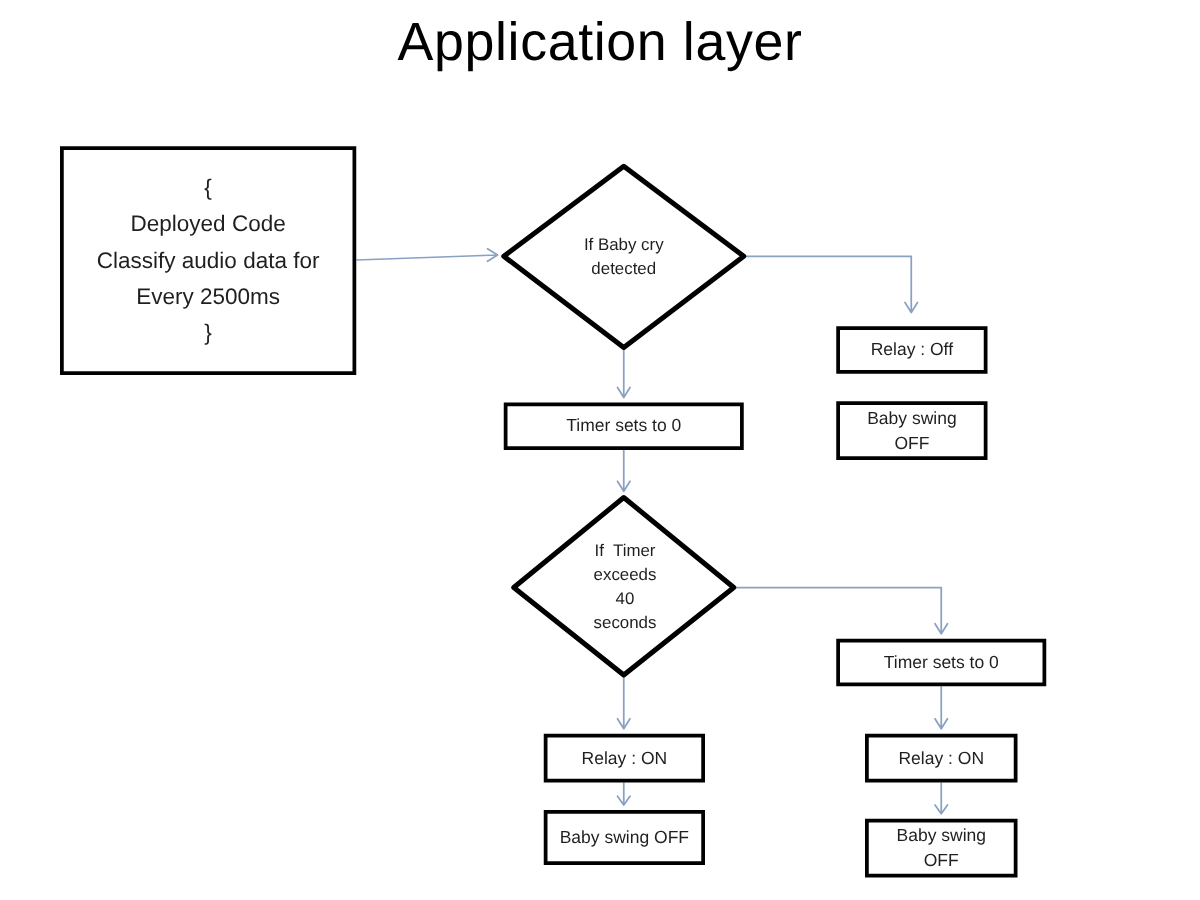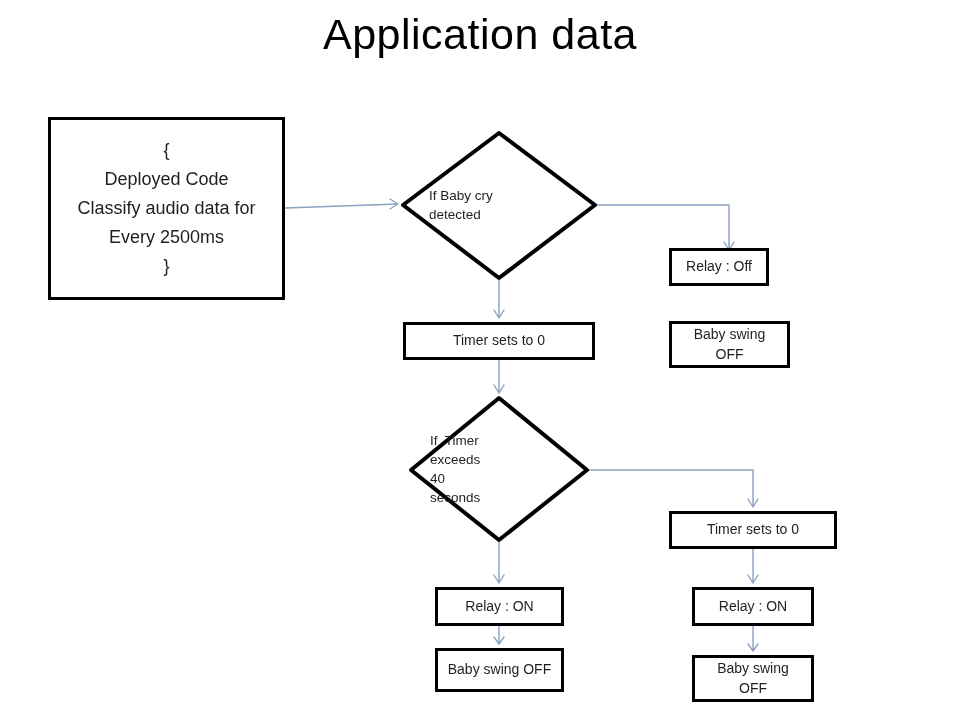--- a/index.html
+++ b/index.html
@@ -42,34 +42,34 @@
     line-height: 1.38;
     color: #1f1f1f;
   }
   .box.big {
     border-width: 3px;
     font-size: 18px;
     line-height: 1.62;
   }
   .diamond-label {
     position: absolute;
-    text-align: left;
+    text-align: center;
     white-space: pre-wrap;
     font-size: 13.5px;
     line-height: 1.4;
     color: #1f1f1f;
     pointer-events: none;
   }
 </style>
 </head>
 <body>
 
 <div class="slide">
 
-  <div class="title">Application data</div>
+  <div class="title">Application layer</div>
 
   <svg class="connector-layer" viewBox="0 0 960 720" xmlns="http://www.w3.org/2000/svg" fill="none" stroke="#8aa1c2" stroke-width="1.4" stroke-linecap="round" stroke-linejoin="round">
 
     <path d="M285 208 L398 204 M390 199 L398 204 L390 209"></path>
     <path d="M595 205 L729 205 L729 250 M724 242 L729 250 L734 242"></path>
     <path d="M499 278 L499 318 M494 310 L499 318 L504 310"></path>
     <path d="M499 360 L499 393 M494 385 L499 393 L504 385"></path>
     <path d="M587 470 L753 470 L753 507 M748 499 L753 507 L758 499"></path>
     <path d="M499 540 L499 583 M494 575 L499 583 L504 575"></path>
     <path d="M499 626 L499 644 M494 637 L499 644 L504 637"></path>
@@ -84,21 +84,21 @@
     <span>{
 Deployed Code
 Classify audio data for
 Every 2500ms
 }</span>
   </div>
 
   <div class="diamond-label" style="left:429px; top:187px; width:140px;">If Baby cry
 detected</div>
 
-  <div class="box" style="left:669px; top:248px; width:100px; height:38px;">
+  <div class="box" style="left:669px; top:261px; width:121px; height:38px;">
     <span>Relay : Off</span>
   </div>
 
   <div class="box" style="left:669px; top:321px; width:121px; height:47px;">
     <span>Baby swing
 OFF</span>
   </div>
 
   <div class="box" style="left:403px; top:322px; width:192px; height:38px;">
     <span>Timer sets to 0</span>

